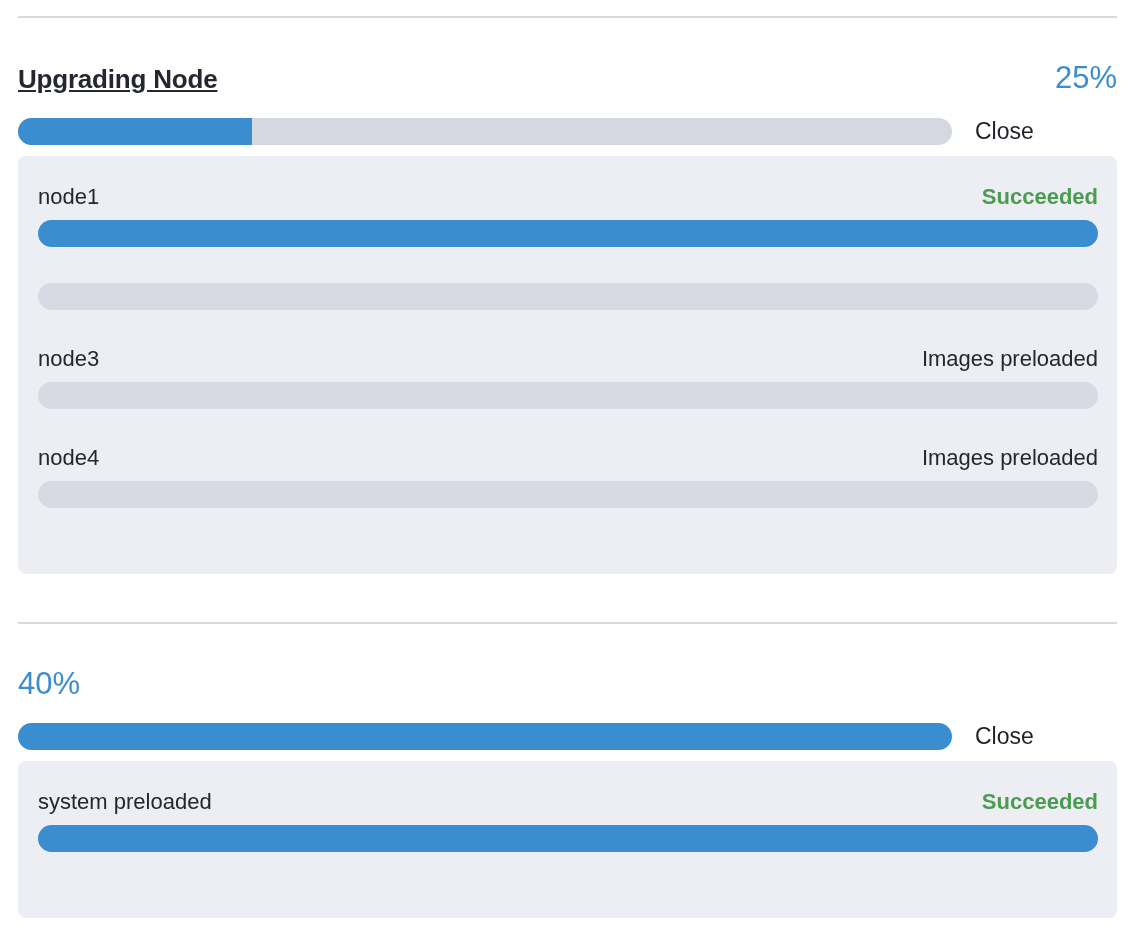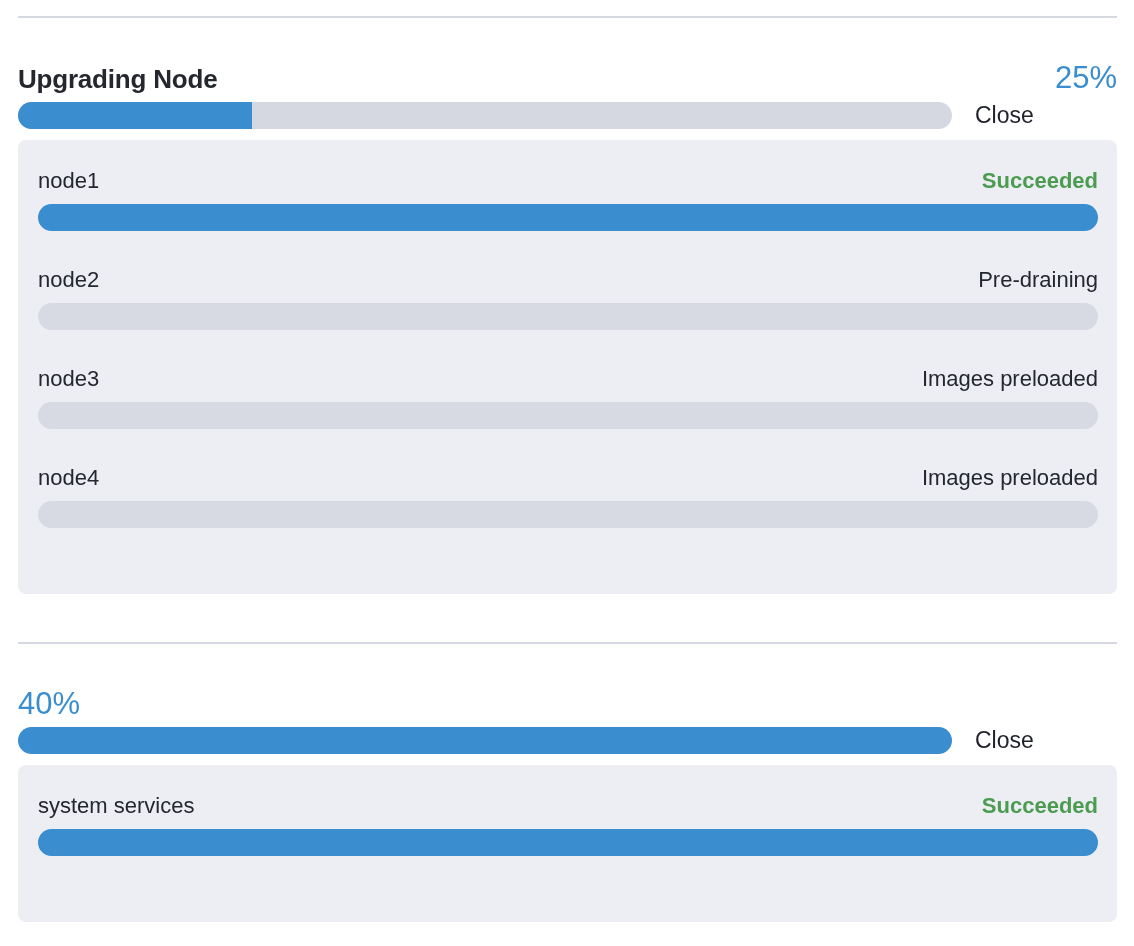--- a/index.html
+++ b/index.html
@@ -24,31 +24,32 @@
     display: flex;
     justify-content: space-between;
     align-items: baseline;
     margin-top: 43px;
   }
   .section-title {
     font-size: 26px;
     font-weight: 600;
     line-height: 34px;
     letter-spacing: -0.2px;
+    text-decoration: underline;
   }
   .section-percent {
     font-size: 31px;
     line-height: 34px;
     color: #3a8dce;
   }
 
   .progress-row {
     display: flex;
     align-items: center;
-    margin-top: 6px;
+    margin-top: 22px;
   }
   .progress-track {
     width: 934px;
     height: 27px;
     border-radius: 14px;
     background: #d6d8e1;
     overflow: hidden;
   }
   .progress-fill {
     height: 100%;
@@ -121,24 +122,20 @@
         <div class="item-header">
           <span class="item-name">node1</span>
           <span class="item-status success">Succeeded</span>
         </div>
         <div class="item-bar">
           <div class="item-fill" style="width: 100%;"></div>
         </div>
       </div>
 
       <div class="item">
-        <div class="item-header">
-          <span class="item-name">node2</span>
-          <span class="item-status">Pre-draining</span>
-        </div>
         <div class="item-bar">
           <div class="item-fill" style="width: 0%;"></div>
         </div>
       </div>
 
       <div class="item">
         <div class="item-header">
           <span class="item-name">node3</span>
           <span class="item-status">Images preloaded</span>
         </div>
@@ -171,21 +168,21 @@
       <div class="progress-track">
         <div class="progress-fill" style="width: 100%;"></div>
       </div>
       <button class="close-btn">Close</button>
     </div>
 
     <div class="panel">
 
       <div class="item">
         <div class="item-header">
-          <span class="item-name">system services</span>
+          <span class="item-name">system preloaded</span>
           <span class="item-status success">Succeeded</span>
         </div>
         <div class="item-bar">
           <div class="item-fill" style="width: 100%;"></div>
         </div>
       </div>
 
     </div>
   </div>
 

